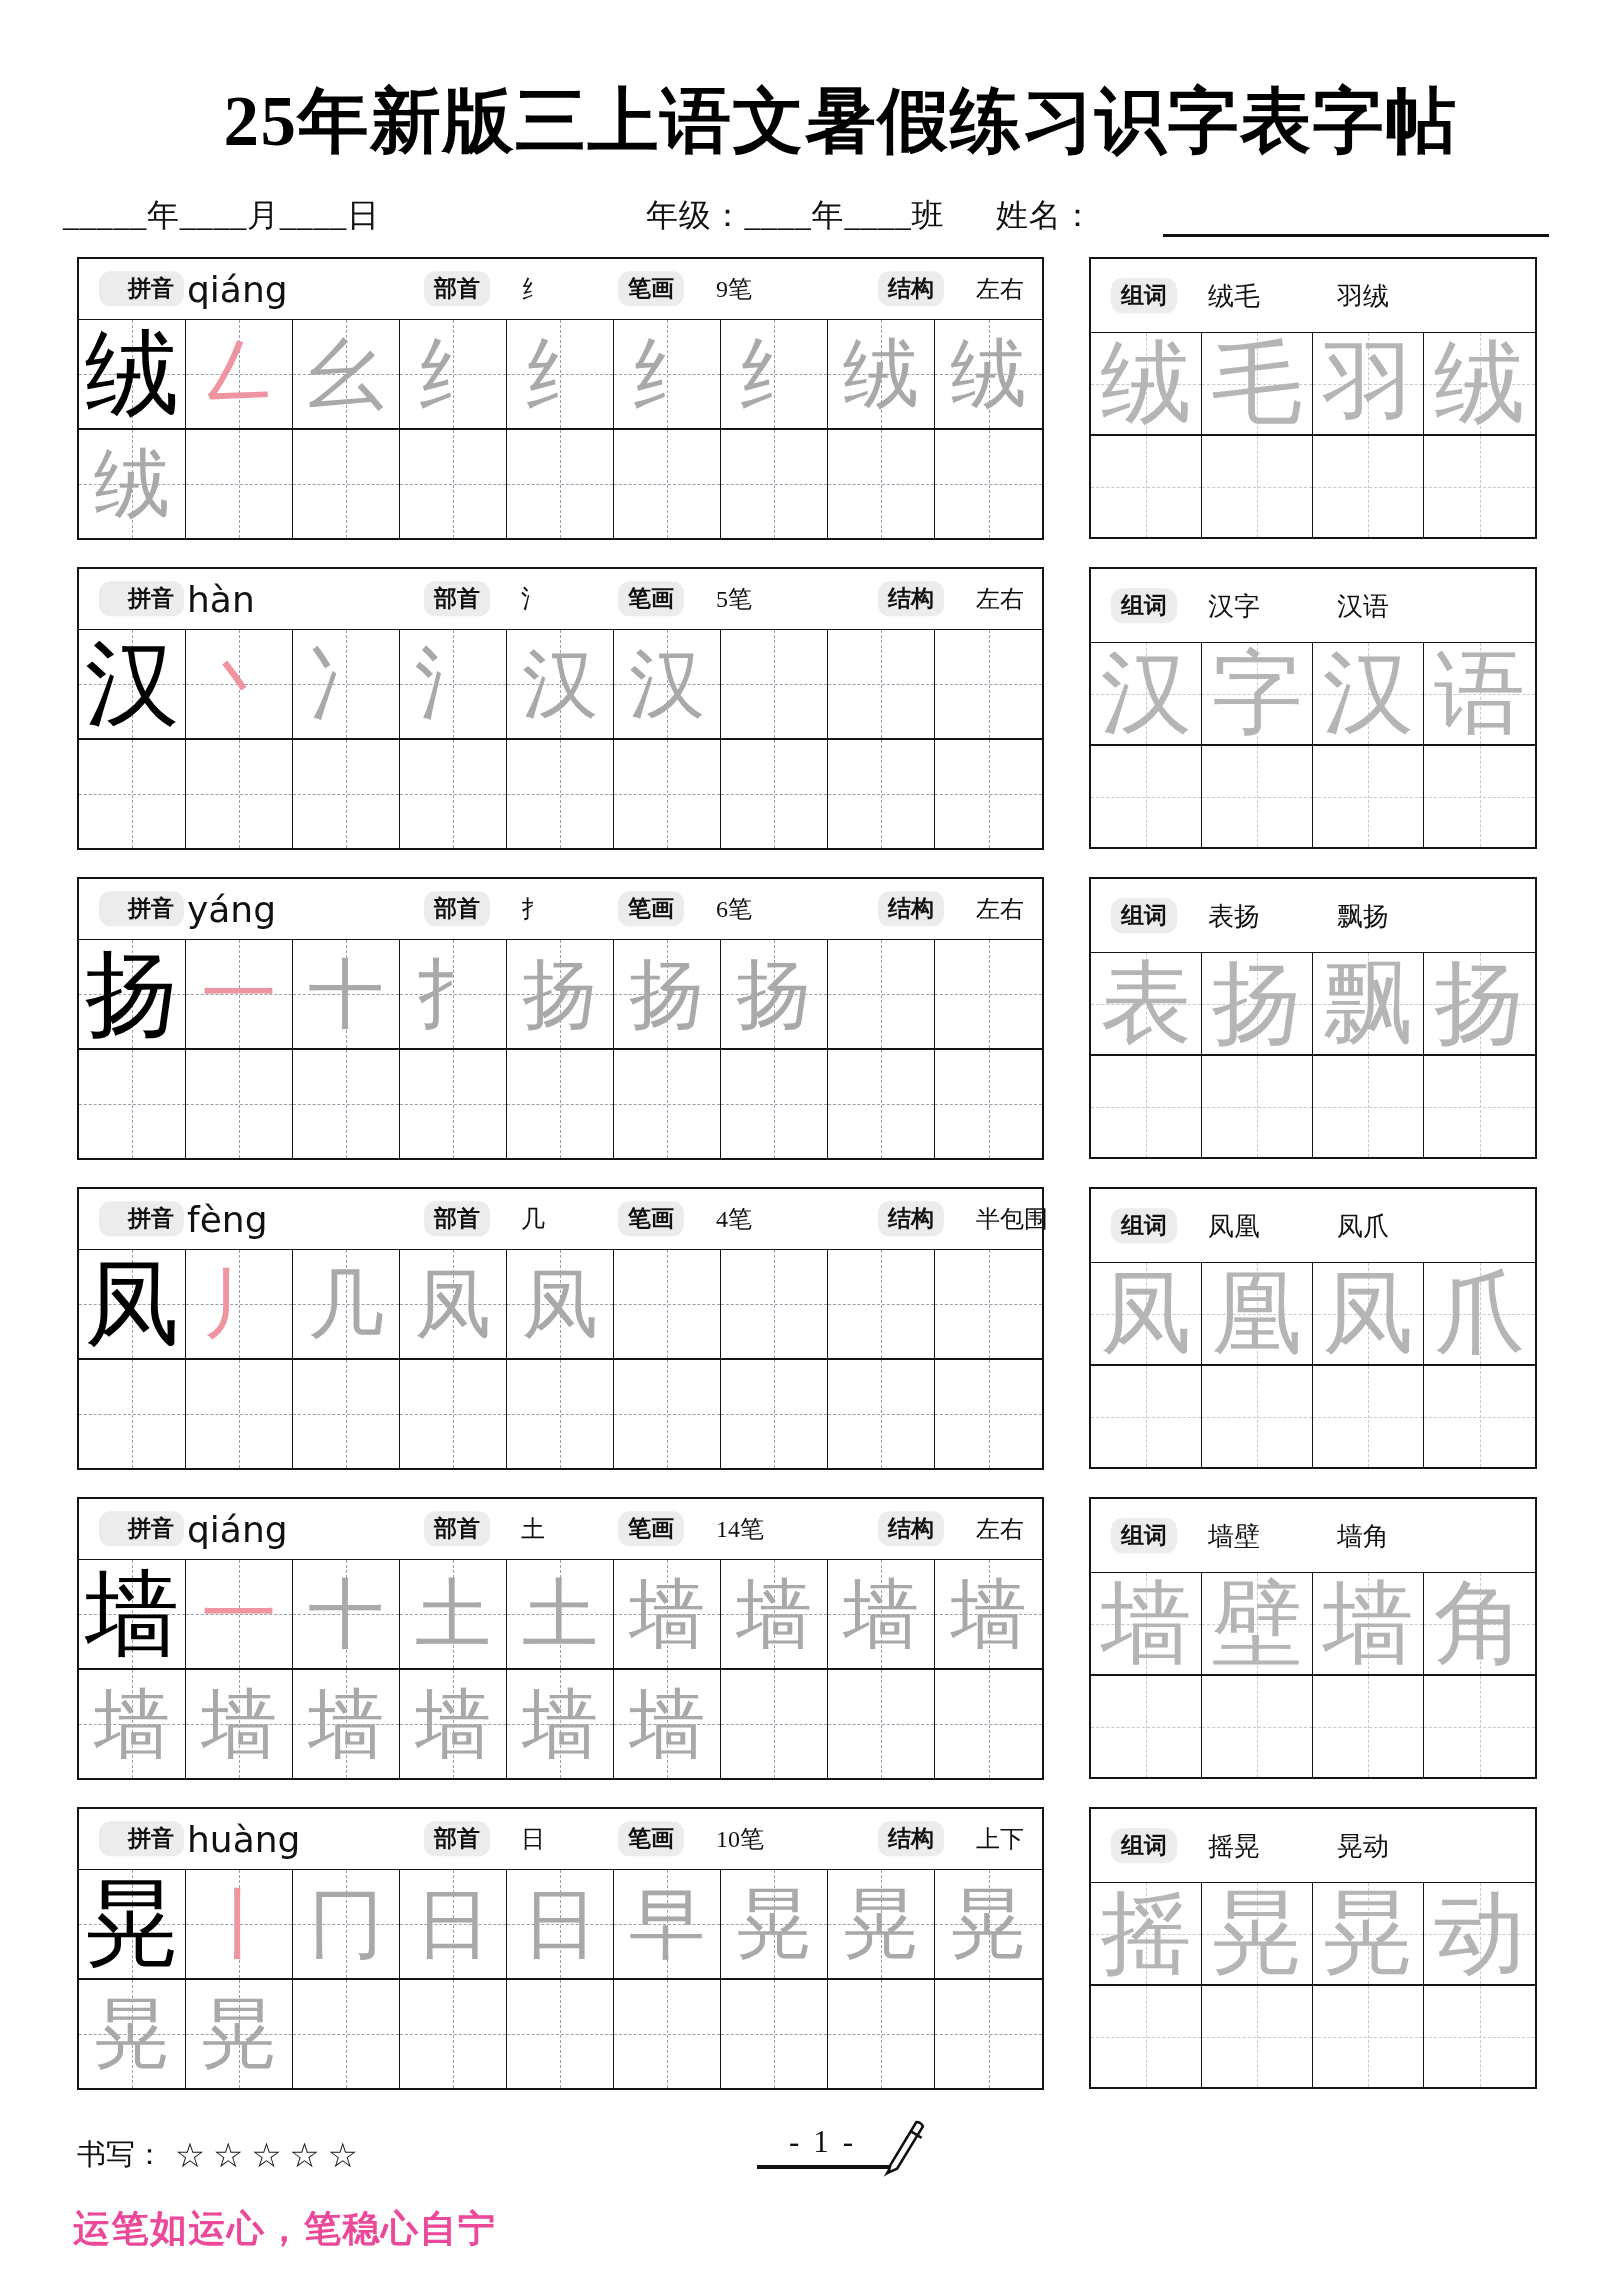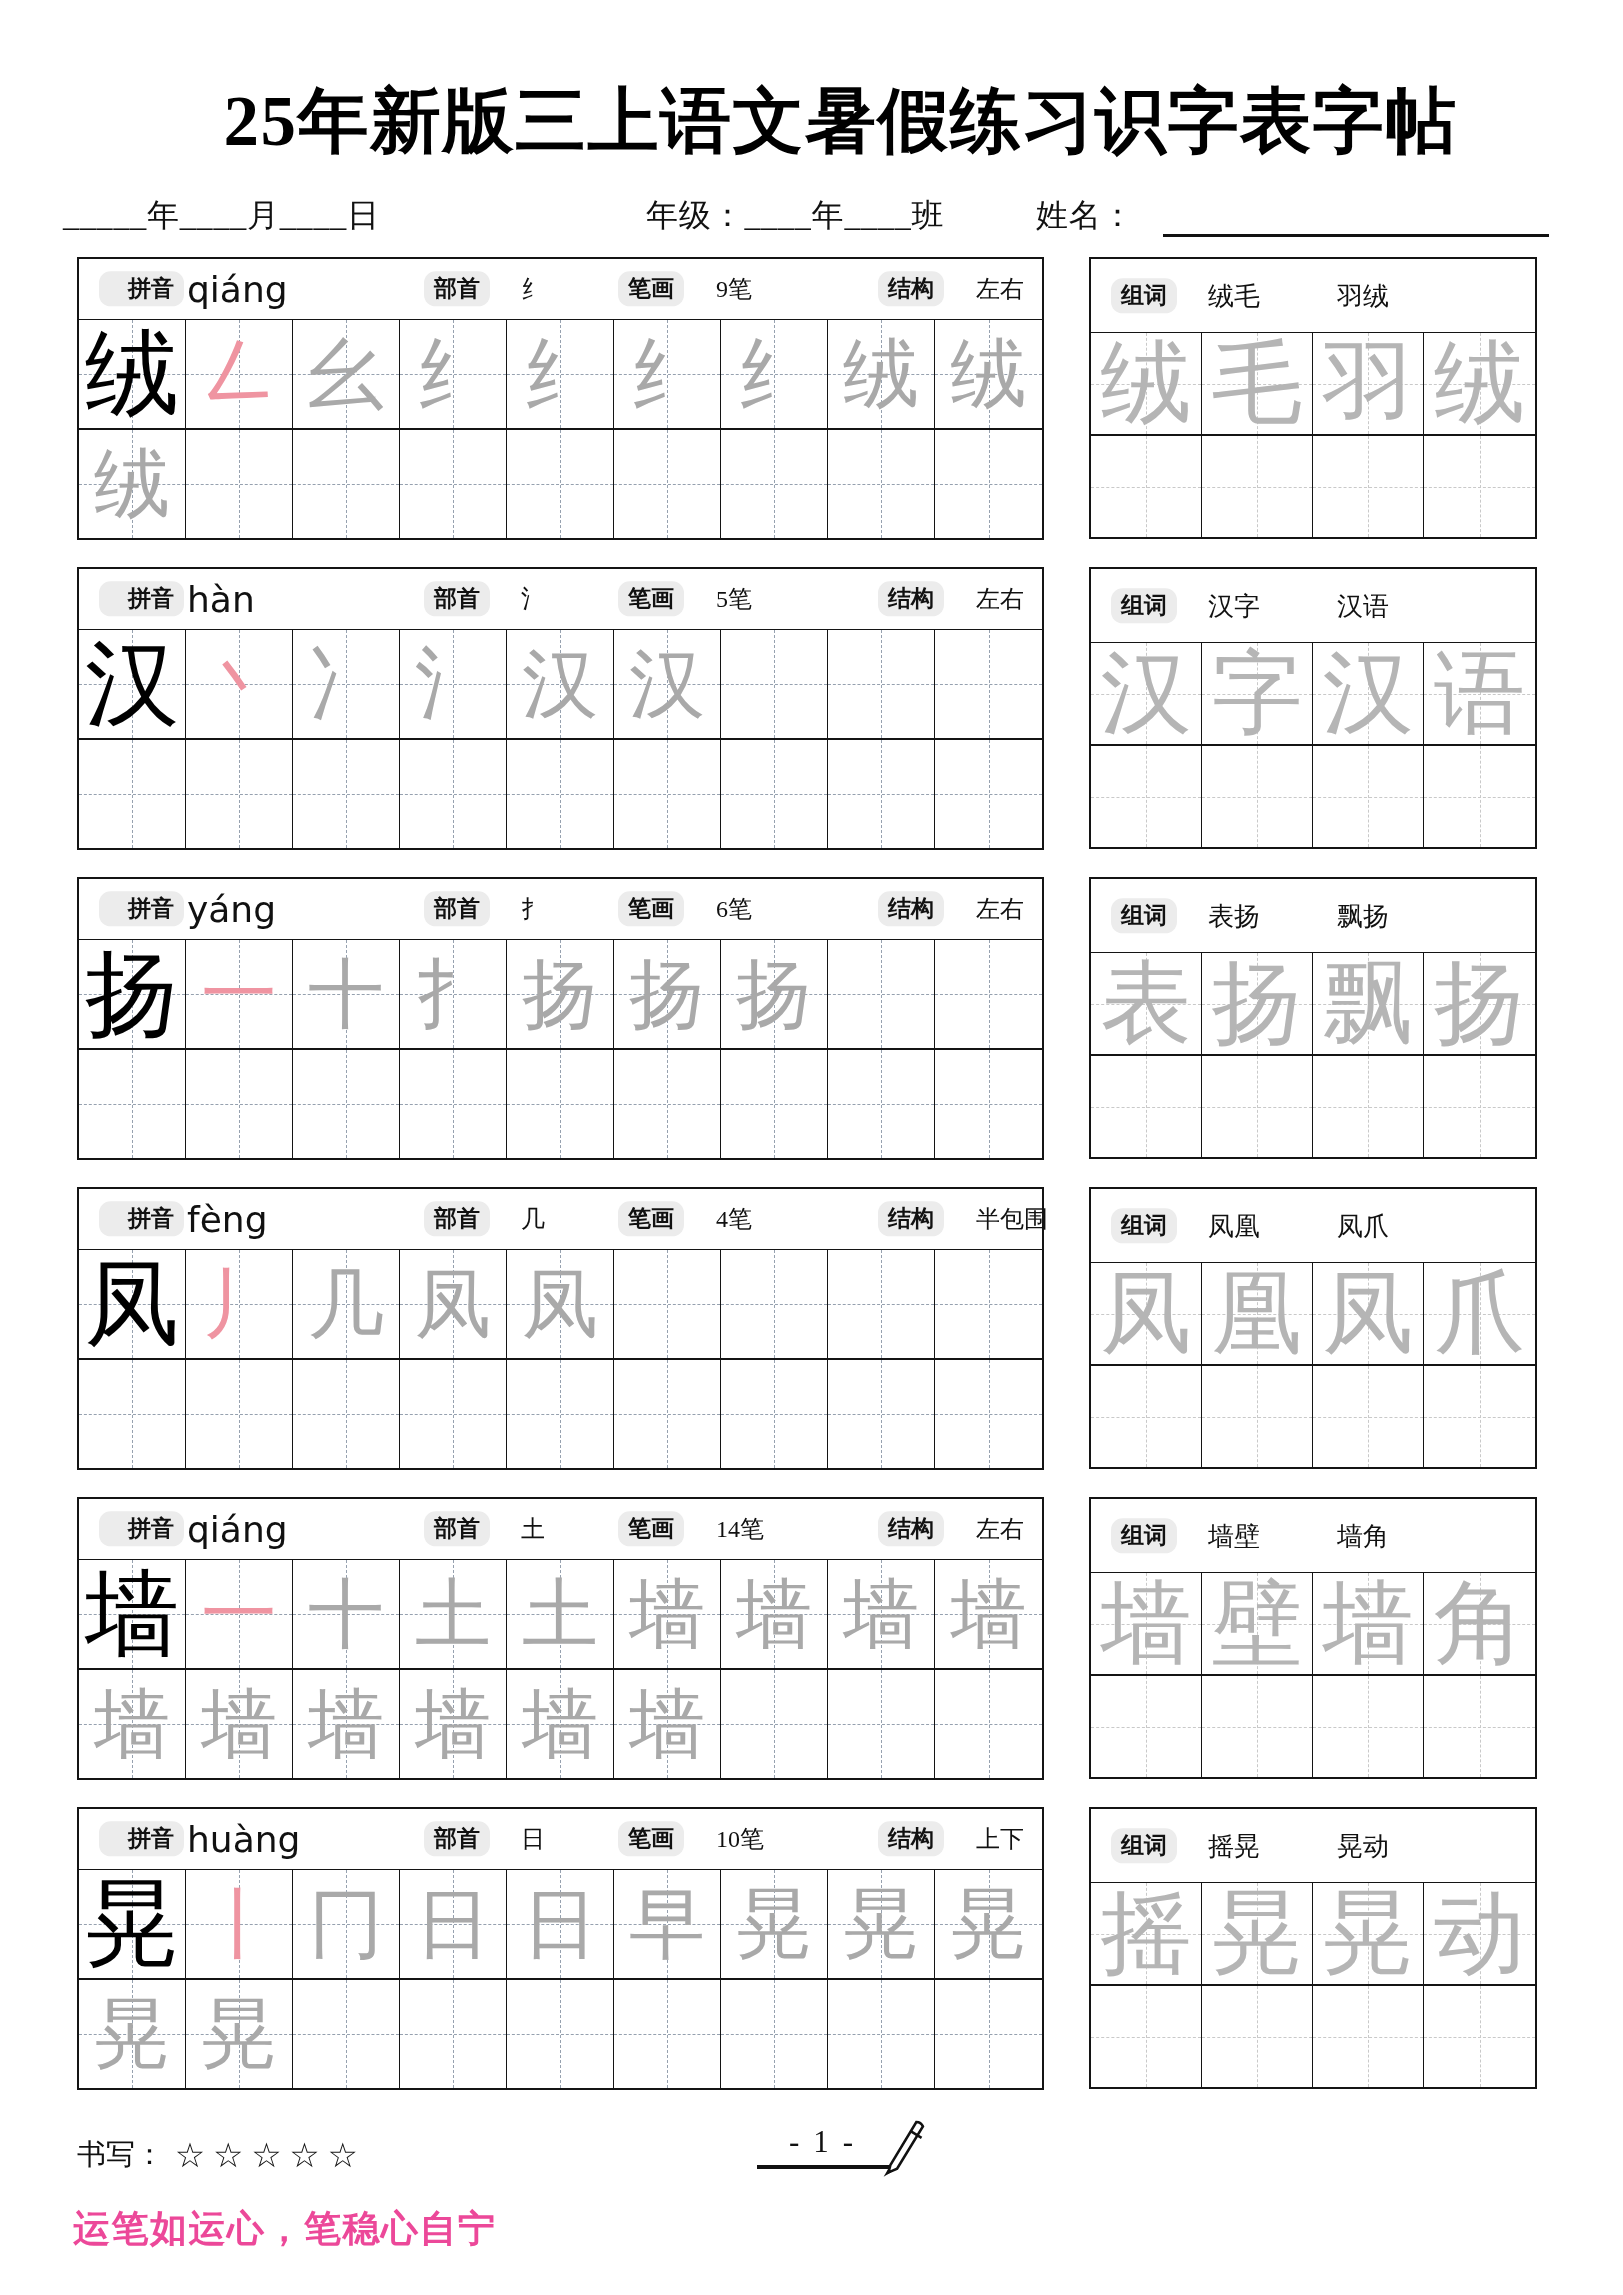--- a/index.html
+++ b/index.html
@@ -9,21 +9,21 @@
   }
   
   .title{
     position:absolute;top:74px;left:0;width:1623px;text-align:center;
     font-size:71px;font-weight:800;letter-spacing:1.5px;margin:0;
     font-family:"Liberation Serif", serif;color:#000;padding-left:29px;
   }
   .dateline{position:absolute;top:184px;left:0;width:1623px;height:59px;font-size:32px;}
   .dl-date{position:absolute;left:63px;bottom:4.6px;letter-spacing:0.8px;}
   .dl-grade{position:absolute;left:646px;bottom:4.6px;letter-spacing:0.8px;}
-  .dl-name{position:absolute;left:1036px;bottom:4.6px;letter-spacing:0.8px;}
+  .dl-name{position:absolute;left:996px;bottom:4.6px;letter-spacing:0.8px;}
   .dl-underline{position:absolute;left:1163px;bottom:6.2px;width:386px;height:0;border-bottom:3.1px solid #111;}
   
   #blocks{position:absolute;top:257px;left:77px;display:flex;flex-direction:column;gap:27px;}
   .row-block{display:flex;gap:45px;align-items:flex-start;}
   .lblock,.rblock{border:2.3px solid #141414;background:#fff;}
   .bh{position:relative;height:60px;}
   .rbh{height:73px;}
   .pill{
     position:absolute;top:50%;transform:translateY(-50%);
     background:#ececec;border-radius:11.6px;padding:6.2px 10px;line-height:1;

